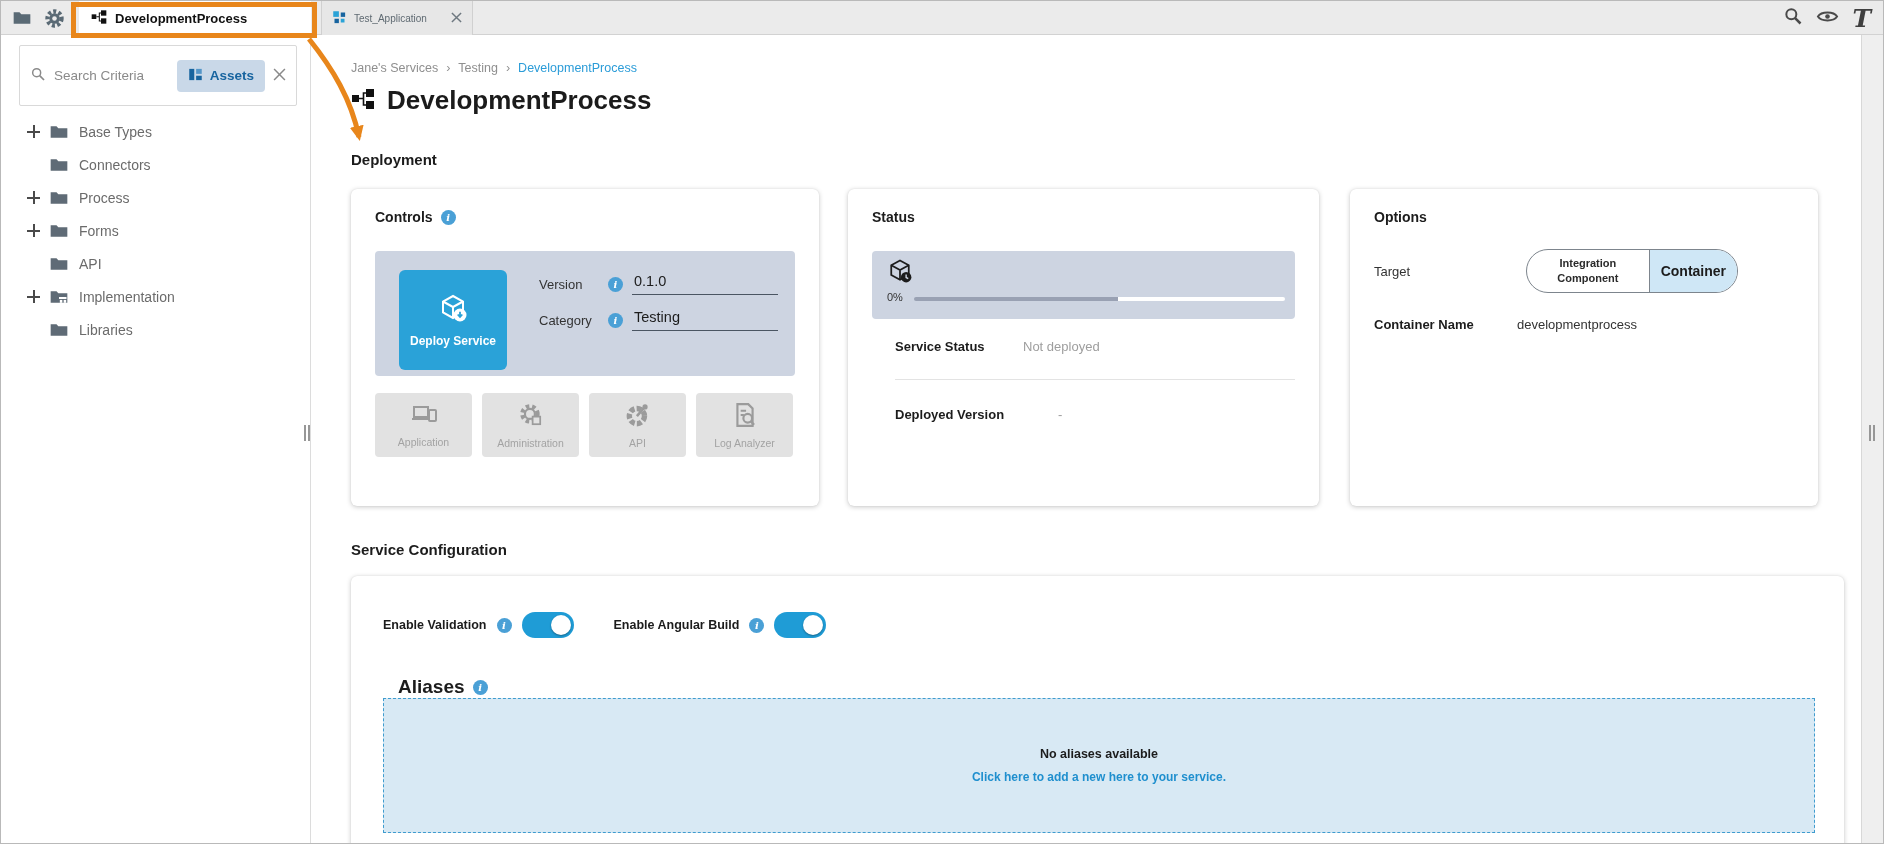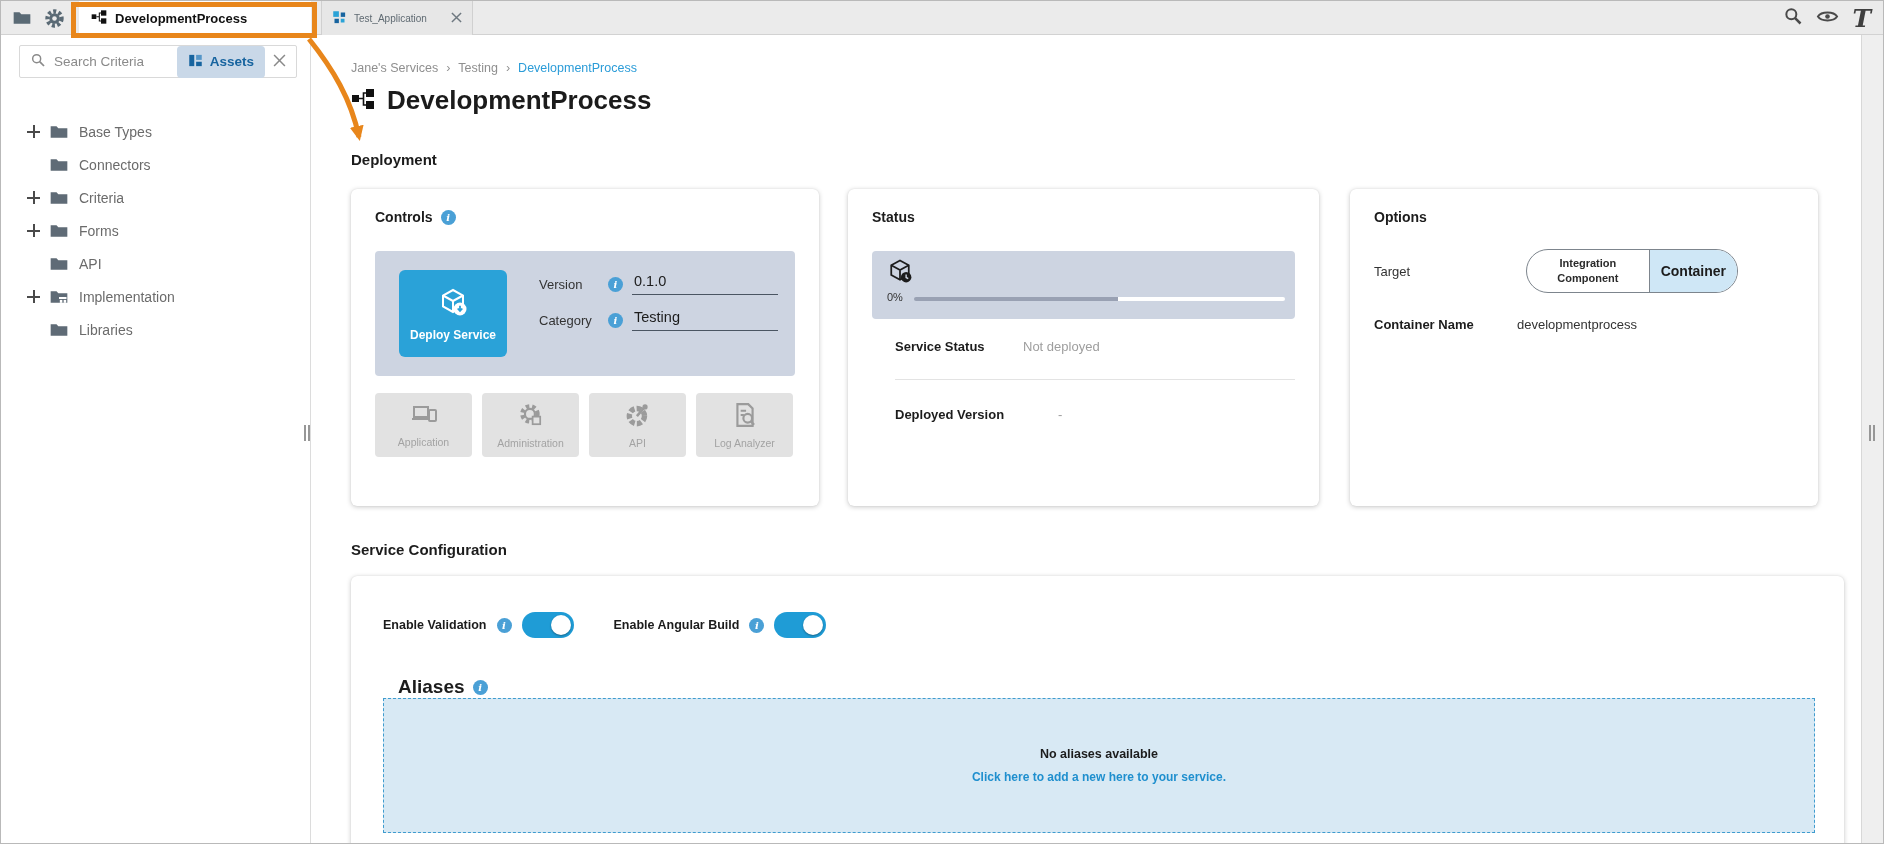--- a/index.html
+++ b/index.html
@@ -27,21 +27,21 @@
              font-size:25px; color:#3f3f3f; line-height:1; }
 
   
   .orange-box { position:absolute; left:70px; top:1px; width:246px; height:36px;
                 border:5px solid #e8861b; z-index:30; pointer-events:none; }
   .orange-arrow { position:absolute; left:270px; top:32px; z-index:30; pointer-events:none; }
 
   
   .sidebar { position:absolute; left:0; top:34px; width:310px; bottom:0;
              background:#fff; border-right:1px solid #dcdcdc; }
-  .searchbox { position:absolute; left:18px; top:10px; width:278px; height:33px;
+  .searchbox { position:absolute; left:18px; top:10px; width:278px; height:61px;
                border:1px solid #d9d9d9; border-radius:2px; background:#fff;
                display:flex; align-items:center; gap:8px; padding:0 10px; }
   .searchbox input { flex:1; min-width:0; border:none; outline:none; background:transparent;
                      font-family:"Liberation Sans",sans-serif; font-size:13.5px; color:#555; }
   .searchbox input::placeholder { color:#8a8a8a; opacity:1; }
   .chip { display:flex; align-items:center; gap:7px; background:#c9d8e8; border-radius:4px;
           padding:7px 11px; color:#17649f; font-weight:bold; font-size:13.5px; white-space:nowrap; }
   .tree { position:absolute; left:0; top:80px; right:10px; }
   .tree-row { display:flex; align-items:center; height:33px; padding-left:26px;
               font-size:14px; color:#6b6b6b; }
@@ -76,21 +76,21 @@
 
   .card-h { position:absolute; left:24px; top:20px; display:flex; align-items:center; gap:8px;
             font-size:14px; font-weight:bold; color:#1c1c1c; }
   .info { width:15px; height:15px; border-radius:50%; background:#4aa0d6; color:#fff;
           display:inline-flex; align-items:center; justify-content:center; flex:0 0 auto;
           font-size:10px; font-weight:bold; font-family:"DejaVu Serif",serif; font-style:italic; }
   .info::after { content:"i"; }
 
   .bluepanel { position:absolute; background:#cdd4e1; border-radius:4px; }
   #ctrl-panel { left:24px; top:62px; right:24px; height:125px; }
-  .deploy { position:absolute; left:24px; top:19px; width:108px; height:87px;
+  .deploy { position:absolute; left:24px; top:19px; width:108px; height:100px;
             background:#2aa2d8; border-radius:6px; color:#fff; display:flex;
             flex-direction:column; align-items:center; justify-content:center; gap:7px;
             font-size:12px; font-weight:bold; border:none; cursor:pointer;
             font-family:"Liberation Sans",sans-serif; }
   .fld { position:absolute; display:flex; align-items:center; gap:9px; }
   .fld .lab { font-size:13px; color:#333; width:60px; }
   .fld input { border:none; border-bottom:1px solid #4a5562; width:146px; background:transparent;
                font-family:"Liberation Sans",sans-serif; font-size:14.5px; color:#1c1c1c;
                padding:0 0 5px 2px; outline:none; }
   .gbtn { position:absolute; top:204px; width:97px; height:64px; background:#e2e2e2;
@@ -255,21 +255,21 @@
       </div>
       <div class="tree-row">
         <span class="exp">
             <span class="plus"></span>
           </span>
         <span class="f-icon">
             <svg width="20" height="20" viewBox="0 0 24 24">
               <path d="M2 5h7l2.2 2.5H22V19H2z" fill="#5f6b76"></path>
             </svg>
           </span>
-        <span>Criteria</span>
+        <span>Process</span>
       </div>
       <div class="tree-row">
         <span class="exp">
             <span class="plus"></span>
           </span>
         <span class="f-icon">
             <svg width="20" height="20" viewBox="0 0 24 24">
               <path d="M2 5h7l2.2 2.5H22V19H2z" fill="#5f6b76"></path>
             </svg>
           </span>

